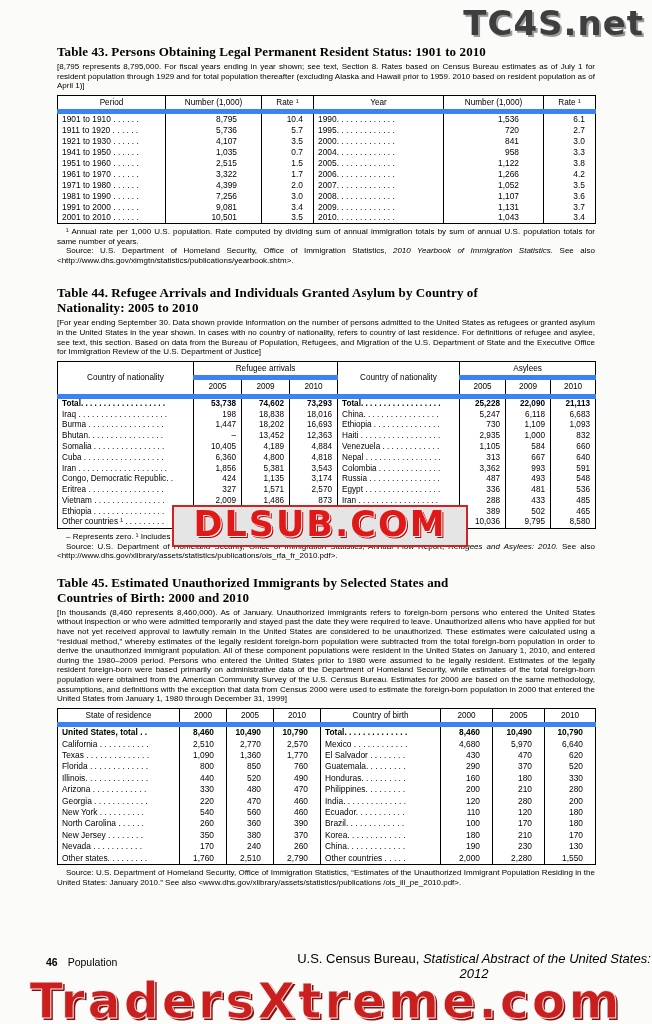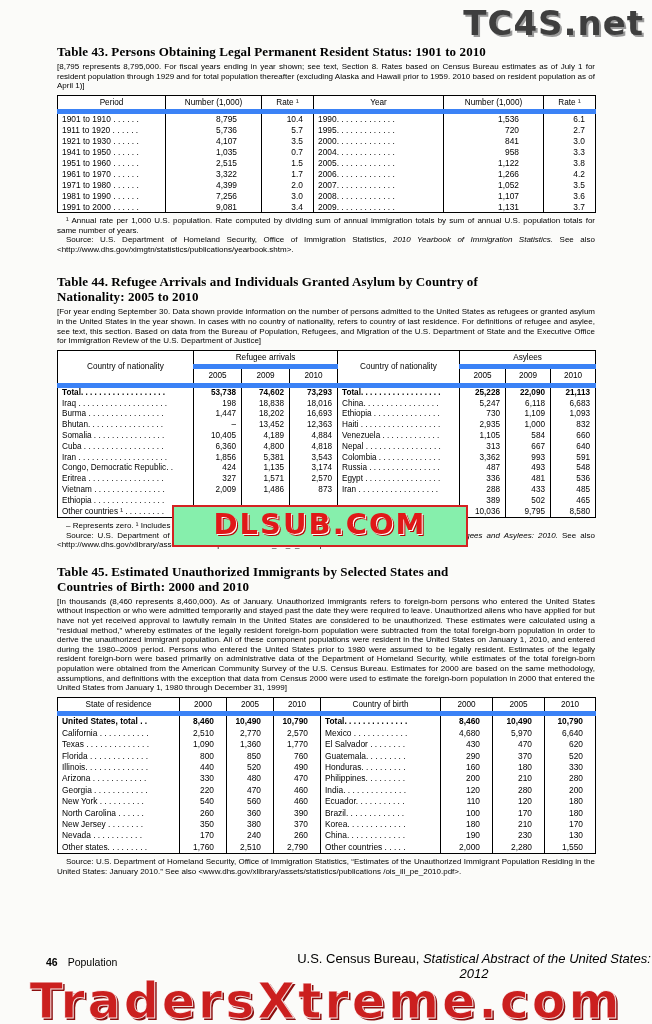--- a/index.html
+++ b/index.html
@@ -21,21 +21,21 @@
   .t45 td{line-height:11.4px;}
   .t45 td.num{padding-right:12px;}
   tr.total td{font-weight:bold;}
   .fn,.src{font-size:8px;line-height:9.5px;text-indent:9px;text-align:justify;}
   .fn{margin-top:3px;}
   .gap-t44{height:20px;}
   .gap-t45{height:14px;}
   .title2{margin-top:0;}
   
   .wm-top{position:absolute;top:3px;right:8px;font-family:"DejaVu Sans",sans-serif;font-weight:800;font-size:34px;color:#3e3e3e;letter-spacing:1px;text-shadow:2px 2px 0 #9a9a9a;z-index:30;}
-  .wm-mid{position:absolute;top:505px;left:172px;width:292px;height:38px;z-index:30;background:#86efac;border:2px solid #d42222;color:#e01818;font-family:"DejaVu Sans",sans-serif;font-weight:800;font-size:29px;line-height:34px;text-align:center;letter-spacing:2px;text-shadow:1px 1px 0 #fff,2px 2px 0 #b00;}
+  .wm-mid{position:absolute;top:505px;left:172px;width:292px;height:38px;z-index:30;background:#e5e5e5;border:2px solid #d42222;color:#e01818;font-family:"DejaVu Sans",sans-serif;font-weight:800;font-size:35px;line-height:34px;text-align:center;letter-spacing:2px;text-shadow:1px 1px 0 #fff,2px 2px 0 #b00;}
   .wm-bottom{position:absolute;top:980px;left:0;width:652px;text-align:center;z-index:30;font-family:"DejaVu Sans",sans-serif;font-weight:800;font-size:49px;line-height:44px;color:#cb1f1f;letter-spacing:3px;-webkit-text-stroke:1px rgba(255,255,255,.85);text-shadow:2px 2px 0 #8c0f0f;}
   
   .footer-left{position:absolute;left:46px;top:956px;font-size:10.5px;z-index:5;}
   .footer-left .pg{font-weight:bold;margin-right:10px;}
   .footer-src{position:absolute;left:296px;top:951px;font-size:13px;z-index:5;text-align:center;}
   .footer-src .it{font-style:italic;}
 </style>
 </head>
 <body>
 
@@ -129,20 +129,28 @@
           <td class="num">1,107</td>
           <td class="rate">3.6</td>
         </tr>
           <tr>
           <td class="lbl">1991 to 2000 . . . . . .</td>
           <td class="num">9,081</td>
           <td class="rate">3.4</td>
           <td class="lbl">2009. . . . . . . . . . . . .</td>
           <td class="num">1,131</td>
           <td class="rate">3.7</td>
+        </tr>
+          <tr>
+          <td class="lbl">2001 to 2010 . . . . . .</td>
+          <td class="num">10,501</td>
+          <td class="rate">3.5</td>
+          <td class="lbl">2010. . . . . . . . . . . . .</td>
+          <td class="num">1,043</td>
+          <td class="rate">3.4</td>
         </tr>
       </tbody>
     </table>
     <div class="fn">¹ Annual rate per 1,000 U.S. population. Rate computed by dividing sum of annual immigration totals by sum of annual U.S. population totals for same number of years.</div>
     <div class="src"><span>Source: U.S. Department of Homeland Security, Office of Immigration Statistics, </span><span style="font-style:italic">2010 Yearbook of Immigration Statistics.</span><span> See also &lt;http://www.dhs.gov/ximgtn/statistics/publications/yearbook.shtm&gt;.</span></div>
   </div>
 
   <div class="gap-t44"></div>
 
   <div>

